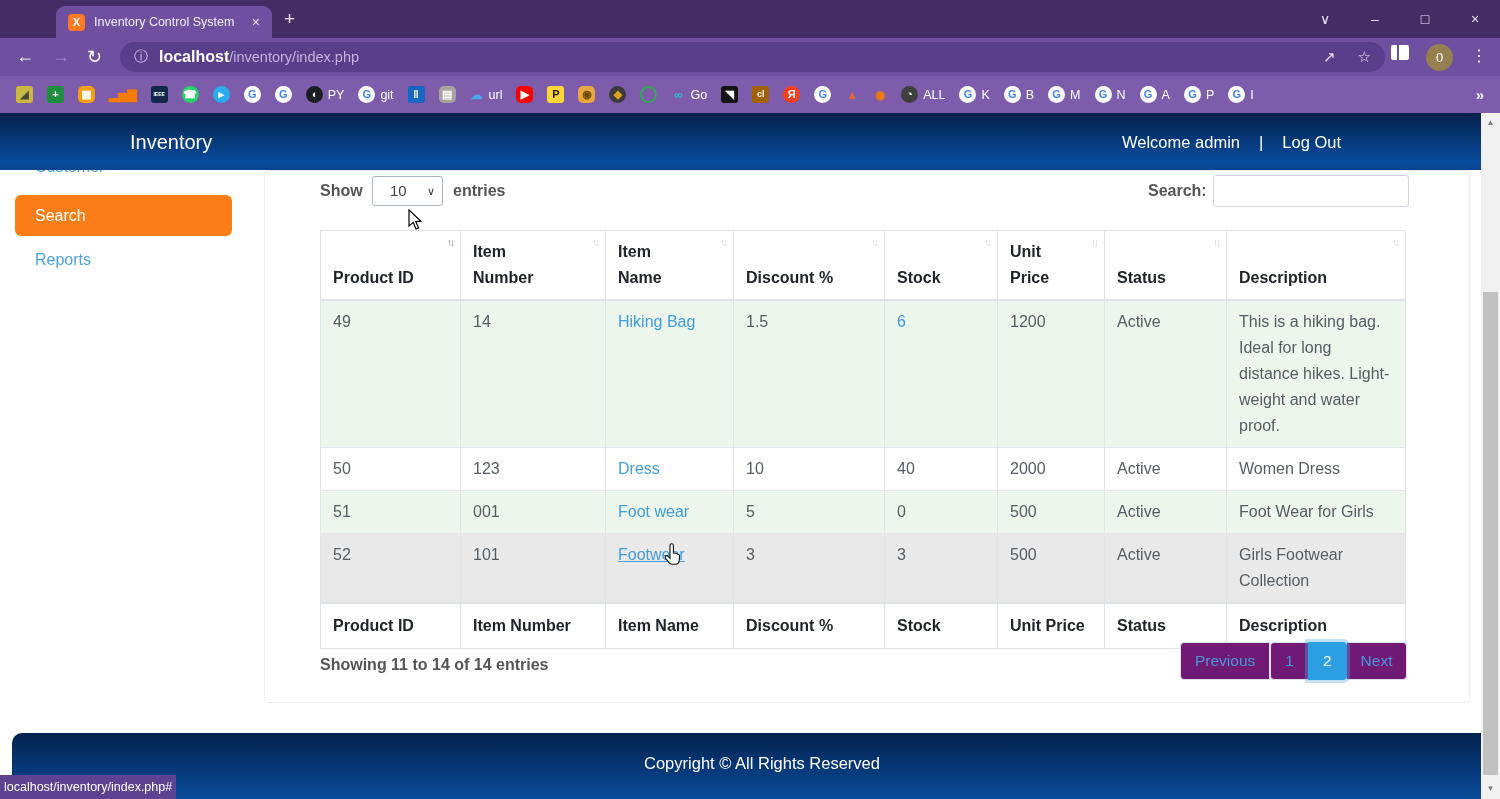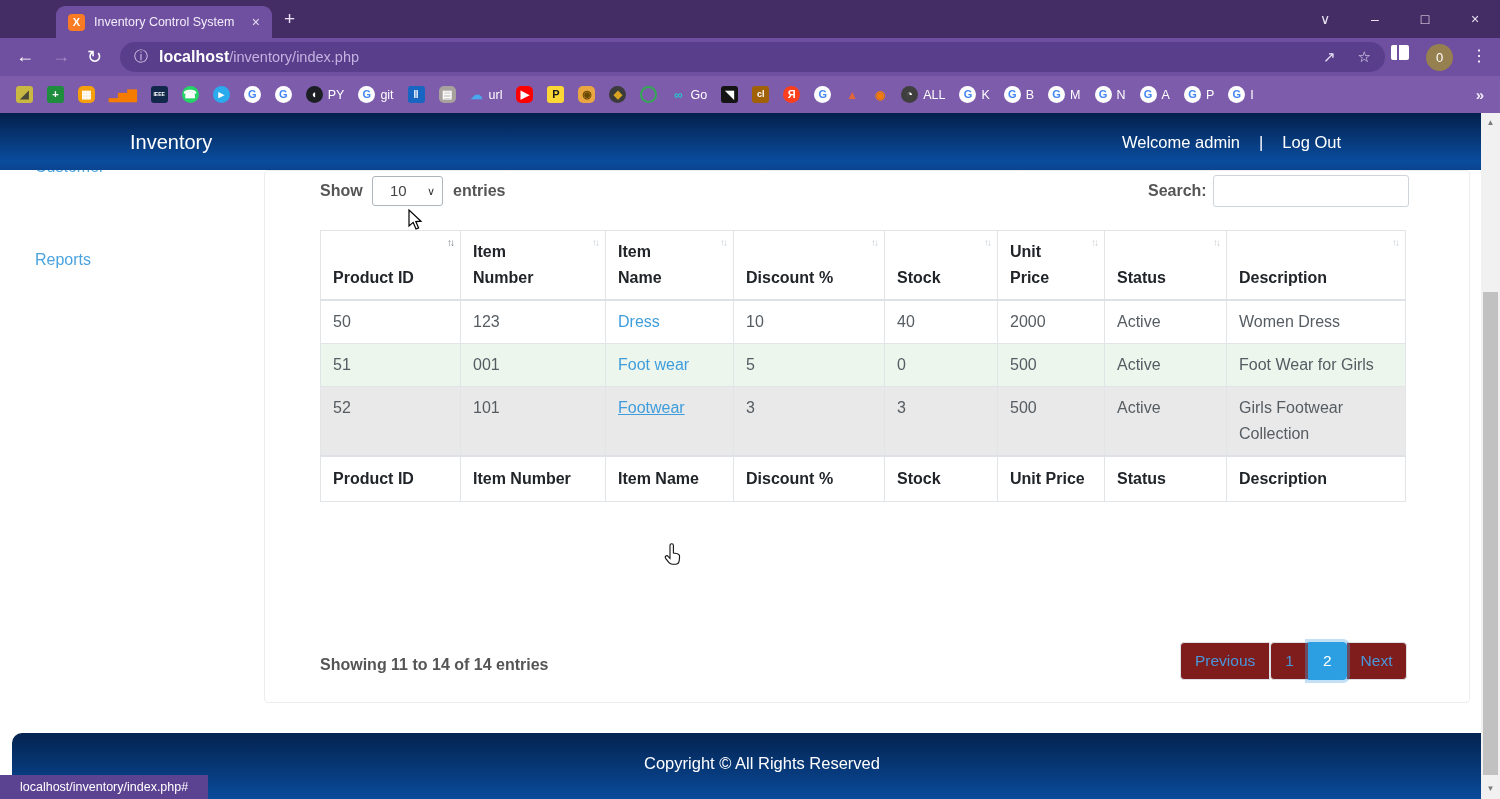--- a/index.html
+++ b/index.html
@@ -74,30 +74,30 @@
   tr.row-green { background:#edf6ed; }
   tr.row-white { background:#fff; }
   tr.row-hover { background:#e9e9e9; }
   a.item-link { color:#3f9ddc; text-decoration:none; }
   a.item-link.hovered { text-decoration:underline; }
   td.blue { color:#3f9ddc; }
   tfoot th { height:45px; text-align:left; vertical-align:middle; padding:8px 12px; font-size:16px; color:#212529; border-top:2px solid #dee2e6 !important; }
 
   .info-text { left:320px; top:486px; color:#555; font-size:16px; }
   .pagination { left:1180px; top:472px; display:flex; font-size:15.5px; }
-  .pg-btn { height:38px; line-height:36px; padding:0 14px; border:1px solid #dee2e6; background:#7f1d1d; color:#4897da; margin-left:-1px; position:relative; }
+  .pg-btn { height:38px; line-height:36px; padding:0 14px; border:1px solid #dee2e6; background:#701a75; color:#4897da; margin-left:-1px; position:relative; }
   .pg-btn:first-child { border-radius:4px 0 0 4px; margin-left:0; }
   .pg-btn:last-child { border-radius:0 4px 4px 0; }
   .pg-pages { display:flex; }
   .pg-btn.active { background:#2b9fe2; border-color:#2b9fe2; color:#fff; box-shadow:0 0 0 3px rgba(80,170,230,.35); z-index:1; }
 
   
   .app-footer { left:12px; top:733px; width:1500px; height:76px; background:linear-gradient(180deg,#04234f 0%, #0a4c9e 90%);border-radius:10px; }
   .copyright { width:100%; text-align:center; padding-top:21px; color:#fff; font-size:16.5px; }
-  .status-tooltip { left:0; top:775px; height:24px; padding:0 20px; background:#5c4391; color:#fff; font-size:12.5px; line-height:24px; z-index:60; }
+  .status-tooltip { left:0; top:775px; height:24px; padding:0 4px; background:#5c4391; color:#fff; font-size:12.5px; line-height:24px; z-index:60; }
 
   
   .scrollbar { left:1481px; top:113px; width:19px; height:686px; background:#f1f1f1; z-index:50; }
   .sb-arrow { width:19px; height:16px; color:#7a7a7a; font-size:8px; text-align:center; line-height:16px; position:absolute; }
   .sb-up { top:2px; } .sb-down { bottom:2px; }
   .sb-thumb { position:absolute; left:2px; top:179px; width:15px; height:483px; background:#c1c1c1; }
 
   .cursor { z-index:100; pointer-events:none; }
 </style>
 </head>
@@ -255,20 +255,21 @@
 <div class="abs app-header"></div>
 <span class="abs brand">Inventory</span>
 <div class="abs header-right">
   <span>Welcome admin</span>
   <span>|</span>
   <span style="cursor:pointer;">Log Out</span>
 </div>
 
 <div class="abs content">
   <span class="abs side-link customer-link">Customer</span>
+  <div class="abs search-btn">Search</div>
   <span class="abs side-link reports-link">Reports</span>
 
   <div class="abs card"></div>
 
   <span class="abs ctl-label show-label">Show</span>
   <div class="abs entries-select">
     <span>10</span>
     <span class="chev">∨</span>
   </div>
   <span class="abs ctl-label entries-label">entries</span>
@@ -316,20 +317,30 @@
             <span class="sort">↑↓</span>
             <span class="lbl">Status</span>
           </th>
         <th>
             <span class="sort">↑↓</span>
             <span class="lbl">Description</span>
           </th>
       </tr>
     </thead>
     <tbody>
+        <tr class="row-green">
+          <td>49</td>
+          <td>14</td>
+          <td><a class="item-link" href="#">Hiking Bag</a></td>
+          <td>1.5</td>
+          <td class="blue">6</td>
+          <td>1200</td>
+          <td>Active</td>
+          <td>This is a hiking bag. Ideal for long distance hikes. Light-weight and water proof.</td>
+        </tr>
         <tr class="row-white">
           <td>50</td>
           <td>123</td>
           <td><a class="item-link" href="#">Dress</a></td>
           <td>10</td>
           <td>40</td>
           <td>2000</td>
           <td>Active</td>
           <td>Women Dress</td>
         </tr>

